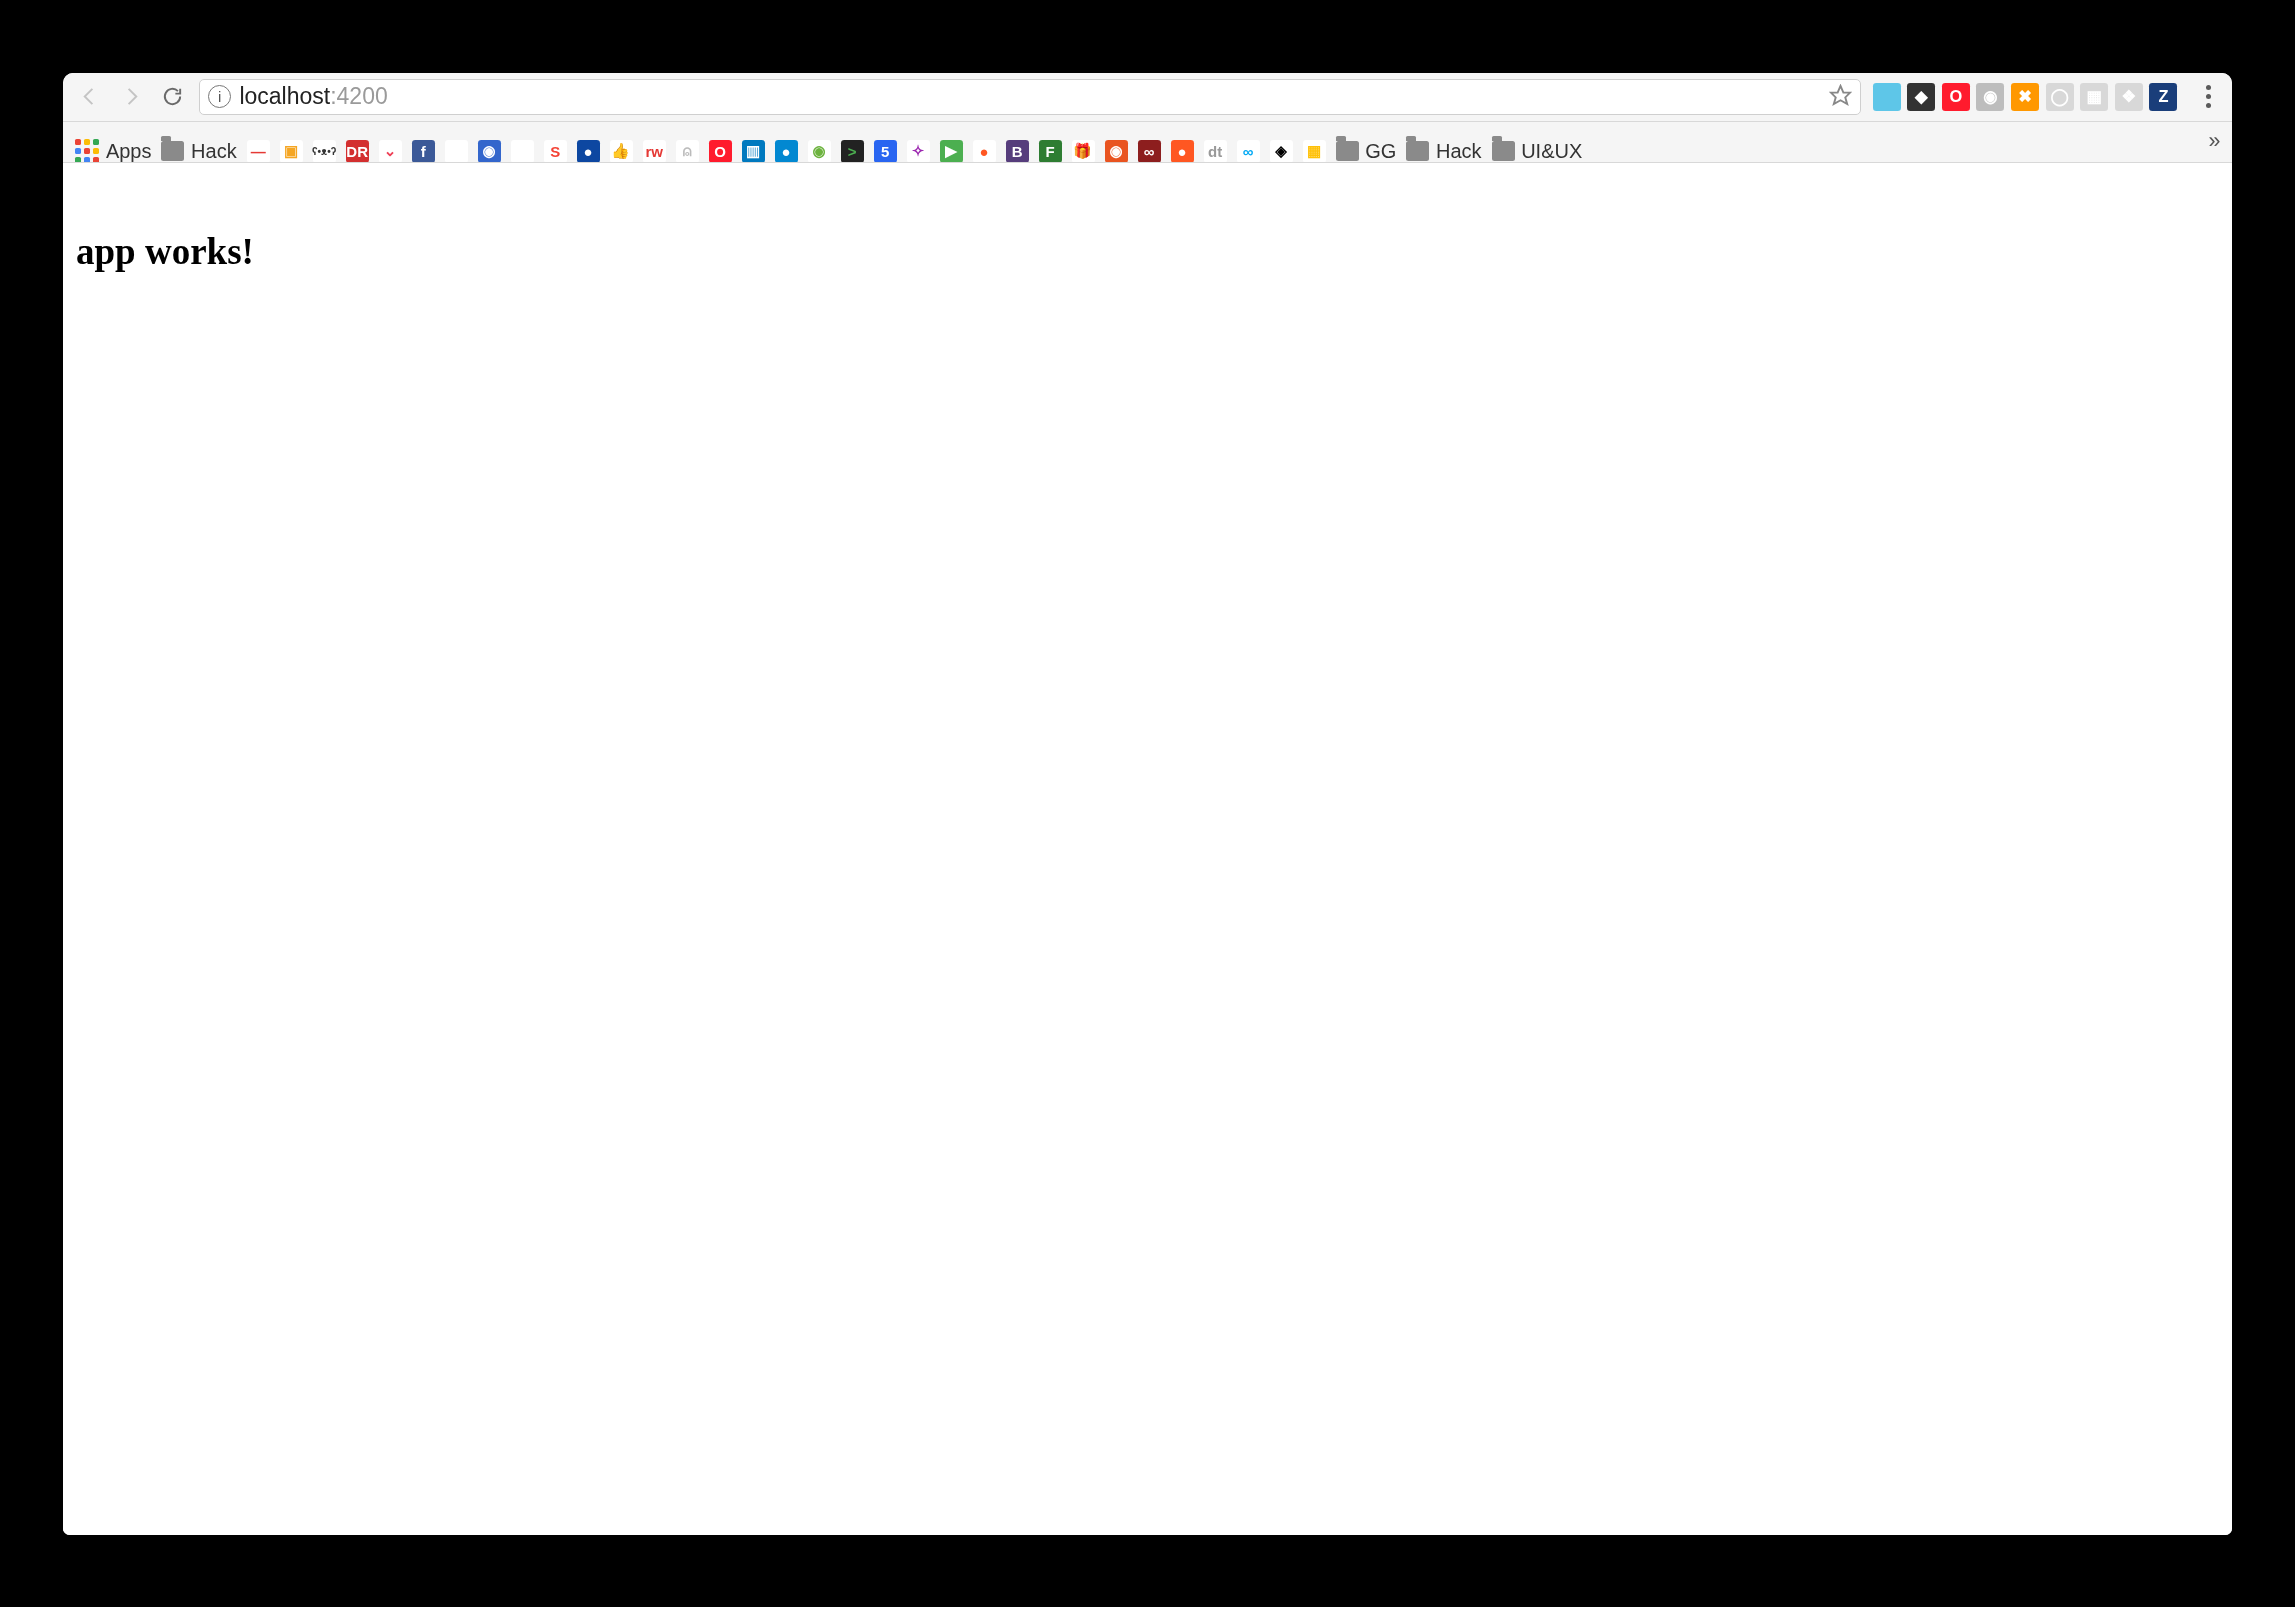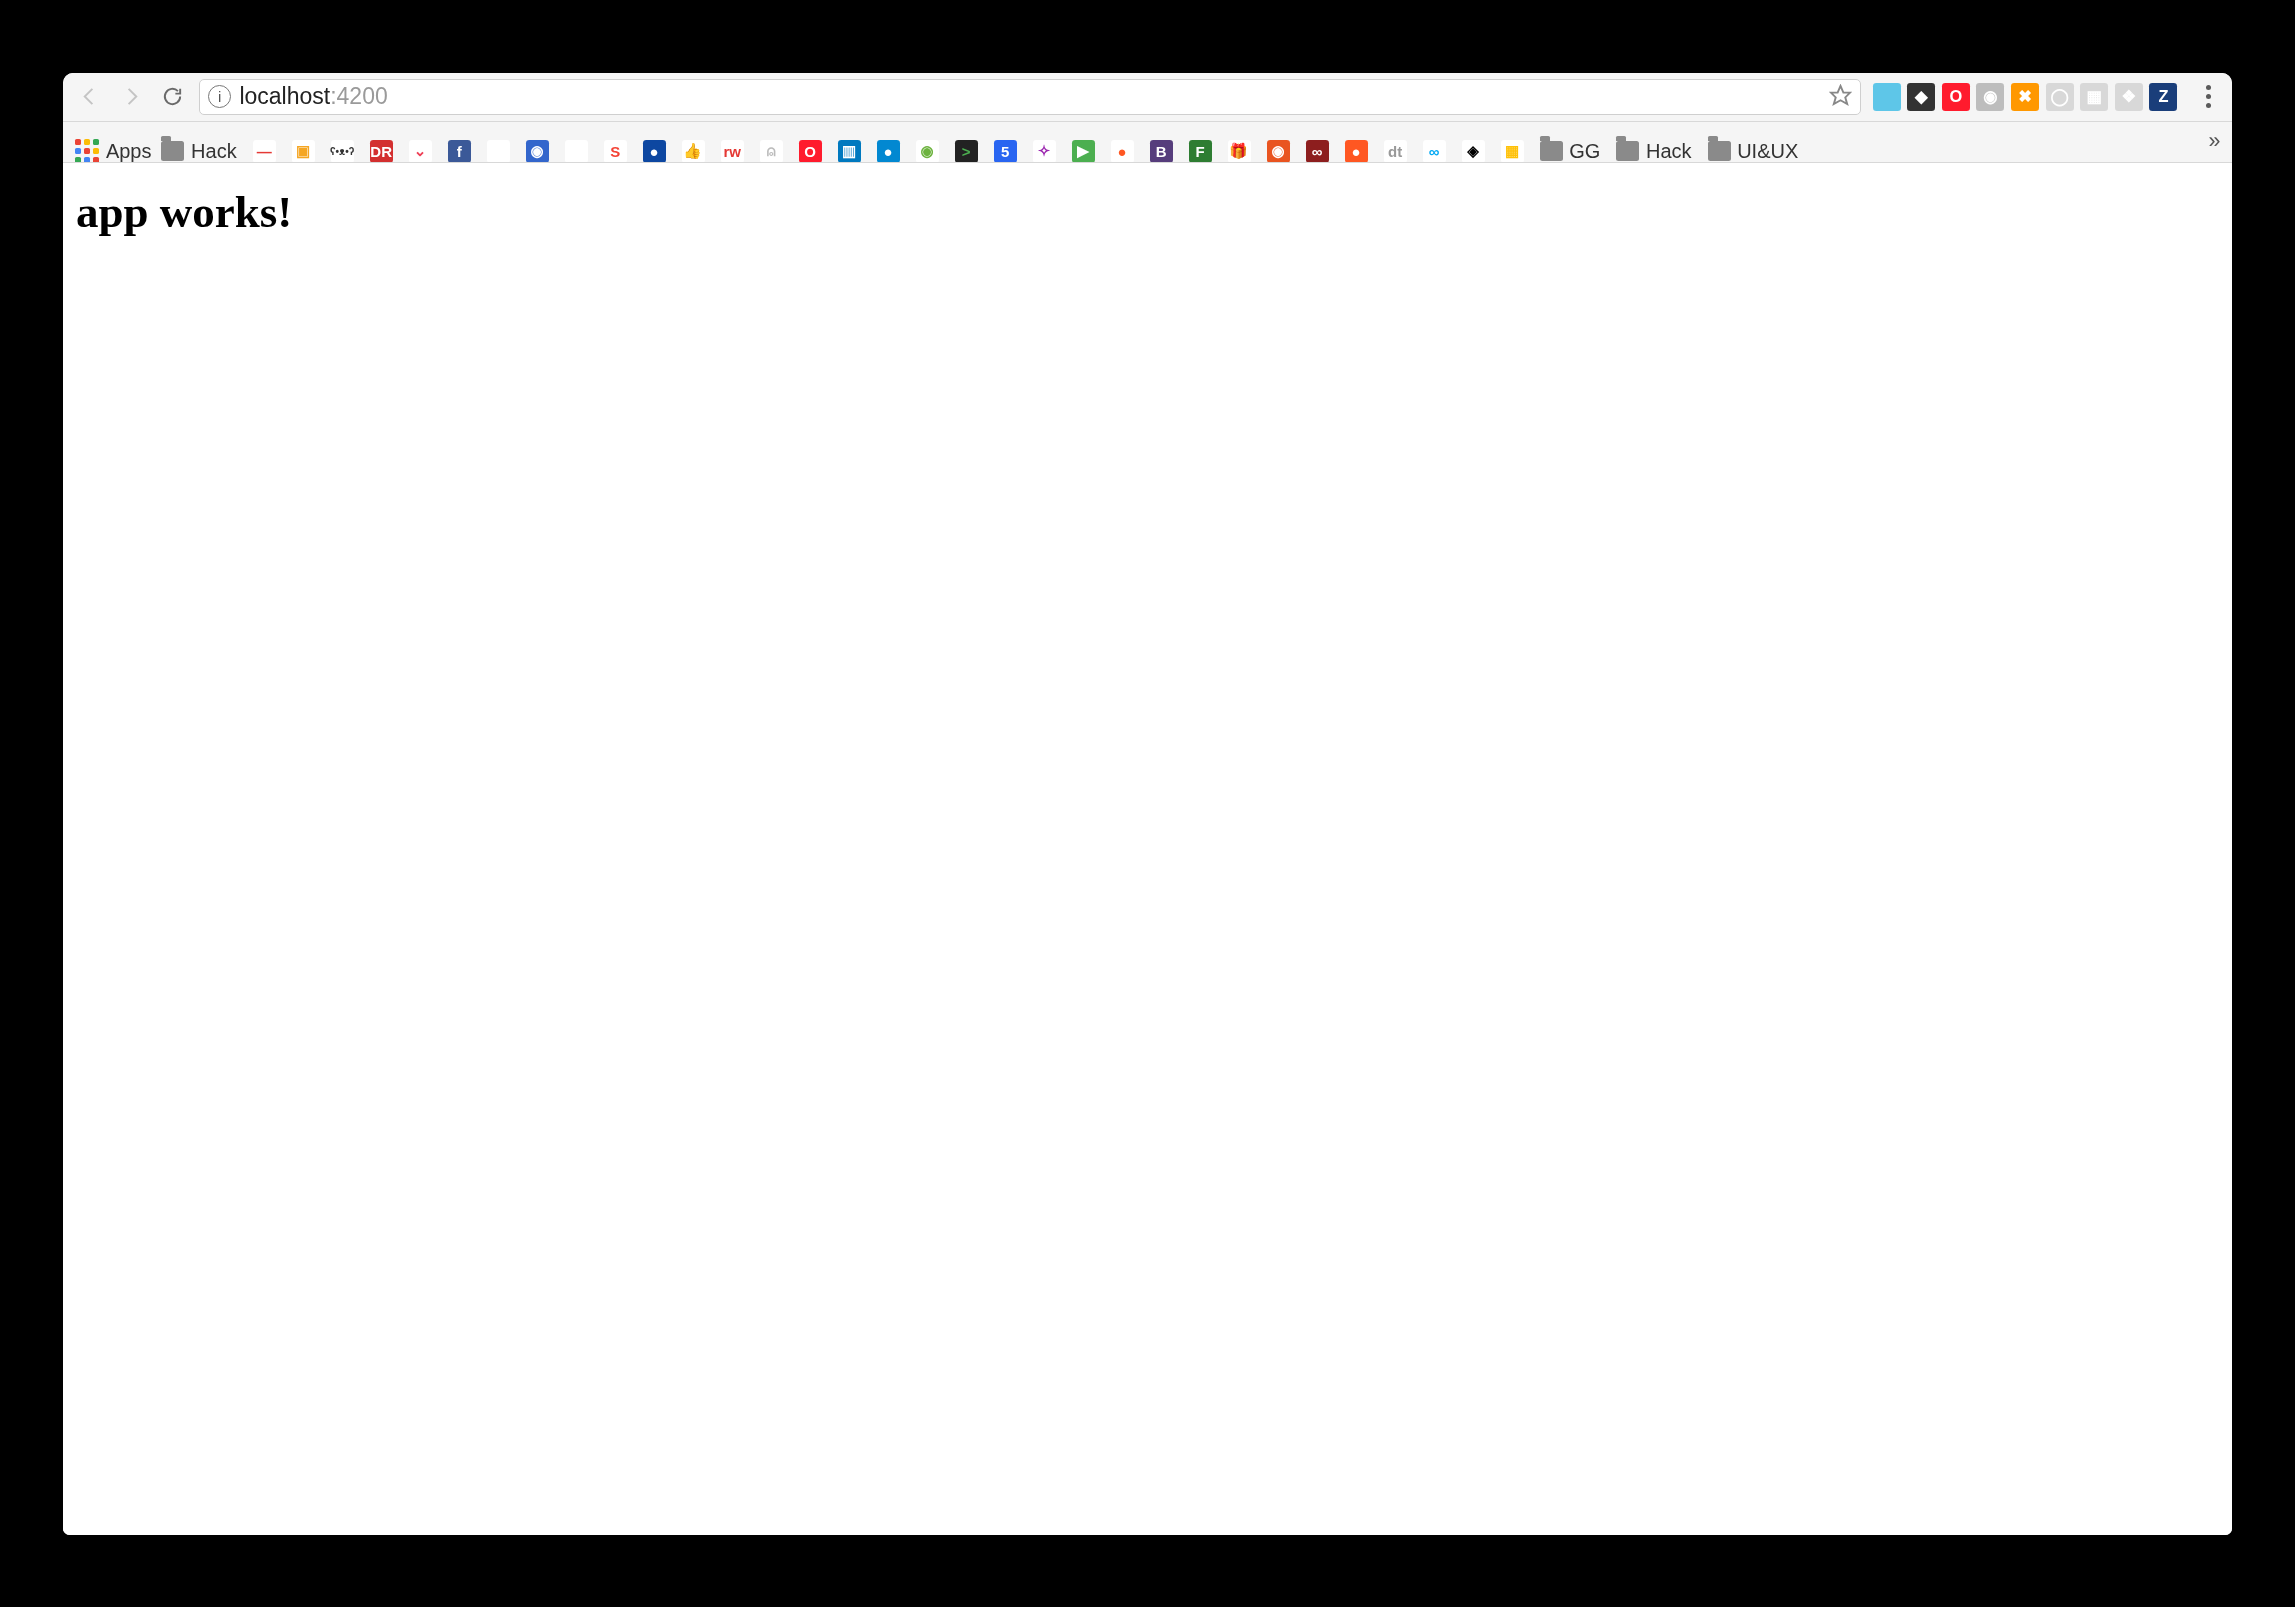--- a/index.html
+++ b/index.html
@@ -119,21 +119,21 @@
     .apps-ic { display:grid; grid-template-columns:repeat(3,6.6px); grid-template-rows:repeat(3,6.6px); gap:2.5px;}
     .apps-ic span:nth-child(1){background:#ea4335;} .apps-ic span:nth-child(2){background:#fbbc05;}
     .apps-ic span:nth-child(3){background:#34a853;} .apps-ic span:nth-child(4){background:#4285f4;}
     .apps-ic span:nth-child(5){background:#ea4335;} .apps-ic span:nth-child(6){background:#fbbc05;}
     .apps-ic span:nth-child(7){background:#34a853;} .apps-ic span:nth-child(8){background:#4285f4;}
     .apps-ic span:nth-child(9){background:#ea4335;}
     .apps-ic span{width:6.6px;height:6.6px;border-radius:1.6px;}
     .bm-overflow { margin-left:auto; font-size:21.4px; color:#555; }
     
     .viewport { flex:1; background:#fff; padding: 23px 13px; }
-    .viewport h1 { font-family: "Times New Roman", Times, serif; font-weight:700; font-size: 45px; color:#000; }
+    .viewport h1 { font-family: "Times New Roman", Times, serif; font-weight:700; font-size: 37px; color:#000;margin-top:44px; }
     
     .sq { border-radius:3.3px; }
   </style>
 </head>
 <body>
 
 <div class="browser-window">
 
 
   <div class="toolbar">
@@ -190,21 +190,21 @@
           <span></span>
           <span></span>
           <span></span>
           <span></span>
           <span></span>
           <span></span>
           <span></span>
         </span>
       <span>Apps</span>
     </div>
-    <div id="bookmarks-slot" style="display:flex;align-items:center;gap:16px;">
+    <div id="bookmarks-slot" style="display:flex;align-items:center;gap:10px;">
         <div class="bm">
           <span class="bm-folder-ic"></span>
           <span>Hack</span>
         </div>
         <div class="bm">
           <span class="ic sq" style="background: rgb(255, 255, 255); color: rgb(229, 57, 53); font-size: 15px;">—</span>
         </div>
         <div class="bm">
           <span class="ic sq" style="background: rgb(255, 255, 255); color: rgb(245, 166, 35); font-size: 15px;">▣</span>
         </div>

